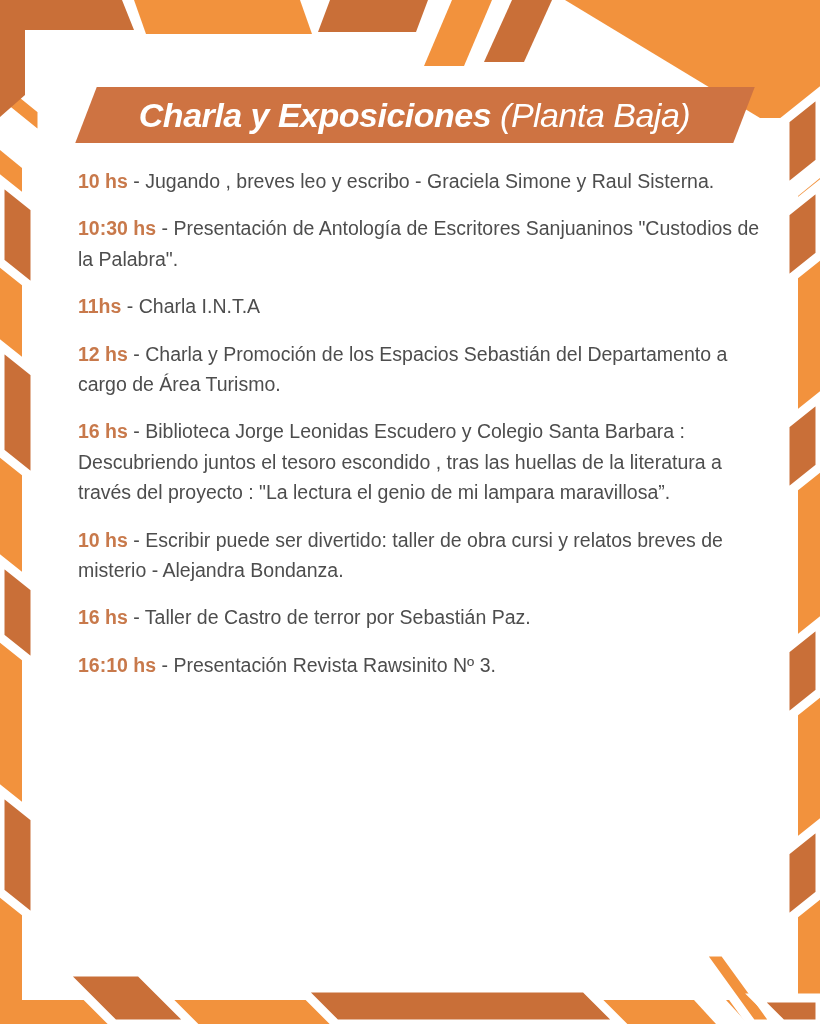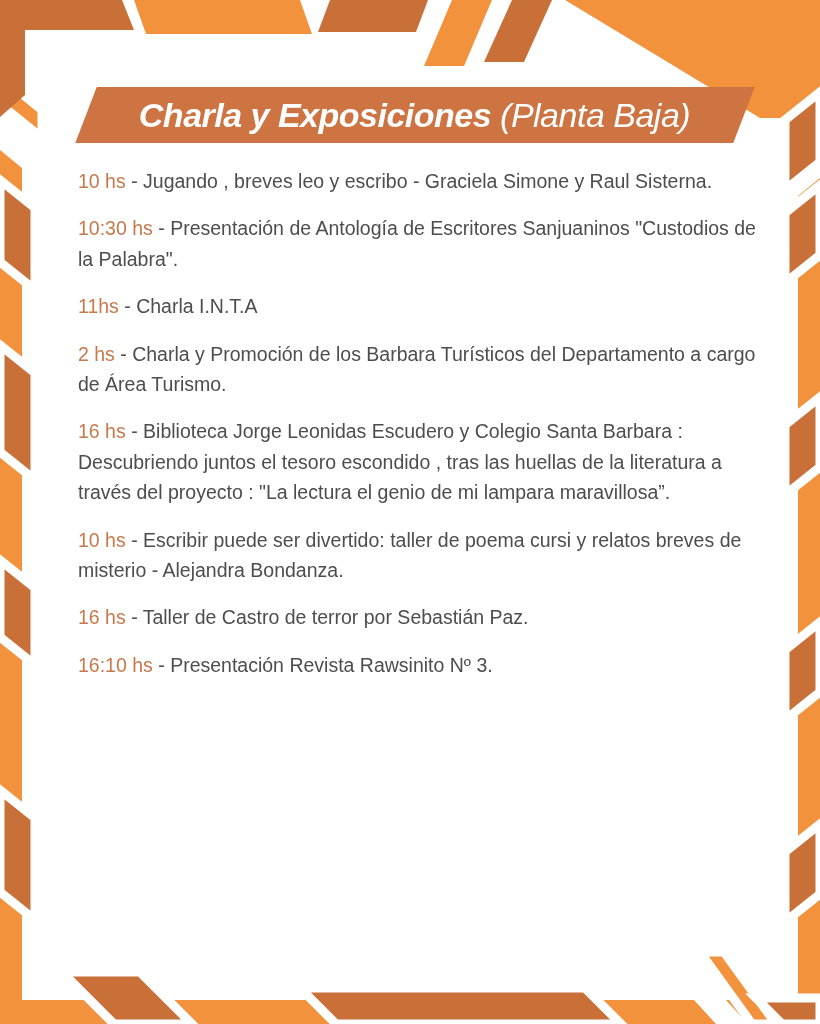--- a/index.html
+++ b/index.html
@@ -27,21 +27,21 @@
 
   
   .content{
     position:absolute;top:166px;left:78px;width:682px;
   }
   .event{
     margin:0 0 17px 0;
     font-size:19.5px;line-height:1.56;
     color:var(--body,#4D4D4D);
   }
-  .event .time{font-weight:normal;color:var(--time,#C8794B);}
+  .event .time{font-weight:bold;color:var(--time,#C8794B);}
 </style>
 </head>
 <body style="--banner: #CE7342; --time: #C8794B; --body: #4D4D4D;">
 
 <svg class="decor" viewBox="0 0 820 1024" xmlns="http://www.w3.org/2000/svg" aria-hidden="true">
   <g id="light-shapes" fill="#F2923D">
 
     <polygon points="134,0 300,0 312,34 146,34"></polygon>
 
     <polygon points="452,0 492,0 464,66 424,66"></polygon>
@@ -96,18 +96,18 @@
 <div class="banner">
   <div class="banner-inner">
     <span class="t-main">Charla y Exposiciones</span><span class="t-suffix"> (Planta Baja)</span>
   </div>
 </div>
 
 <div class="content">
     <p class="event"><span class="time">10 hs</span> <span>- Jugando , breves leo y escribo - Graciela Simone y Raul Sisterna.</span></p>
     <p class="event"><span class="time">10:30 hs</span> <span>- Presentación de Antología de Escritores Sanjuaninos "Custodios de la Palabra".</span></p>
     <p class="event"><span class="time">11hs</span> <span>- Charla I.N.T.A</span></p>
-    <p class="event"><span class="time">2 hs</span> <span>- Charla y Promoción de los Barbara Turísticos del Departamento a cargo de Área Turismo.</span></p>
+    <p class="event"><span class="time">12 hs</span> <span>- Charla y Promoción de los Espacios Sebastián del Departamento a cargo de Área Turismo.</span></p>
     <p class="event"><span class="time">16 hs</span> <span>- Biblioteca Jorge Leonidas Escudero y Colegio Santa Barbara : Descubriendo juntos el tesoro escondido , tras las huellas de la literatura a través del proyecto : "La lectura el genio de mi lampara maravillosa”.</span></p>
-    <p class="event"><span class="time">10 hs</span> <span>- Escribir puede ser divertido: taller de poema cursi y relatos breves de misterio - Alejandra Bondanza.</span></p>
+    <p class="event"><span class="time">10 hs</span> <span>- Escribir puede ser divertido: taller de obra cursi y relatos breves de misterio - Alejandra Bondanza.</span></p>
     <p class="event"><span class="time">16 hs</span> <span>- Taller de Castro de terror por Sebastián Paz.</span></p>
     <p class="event"><span class="time">16:10 hs</span> <span>- Presentación Revista Rawsinito Nº 3.</span></p>
   </div>
 
 </body></html>

